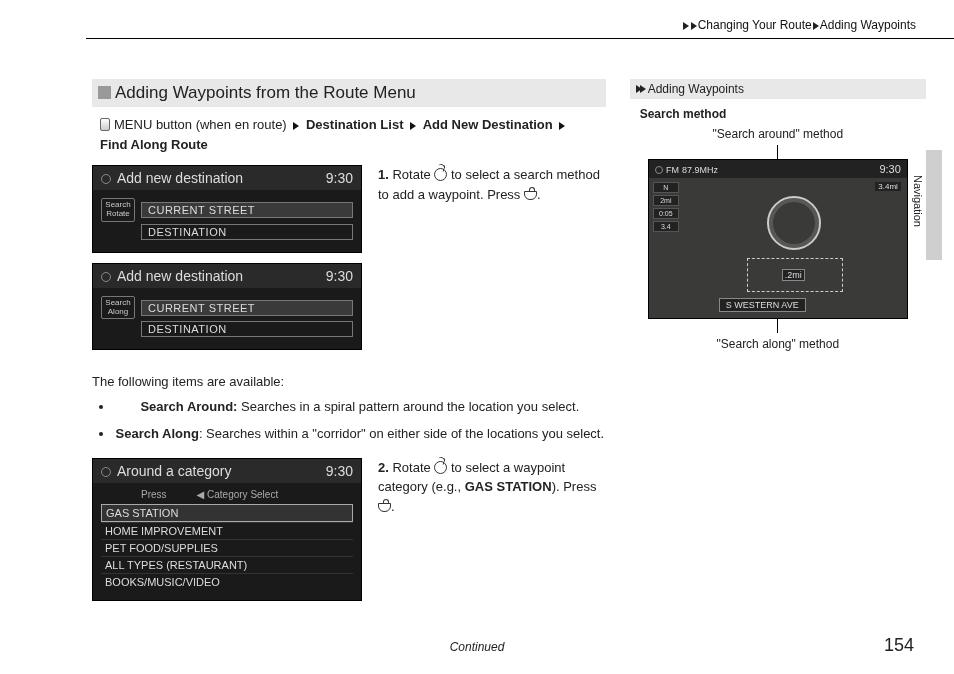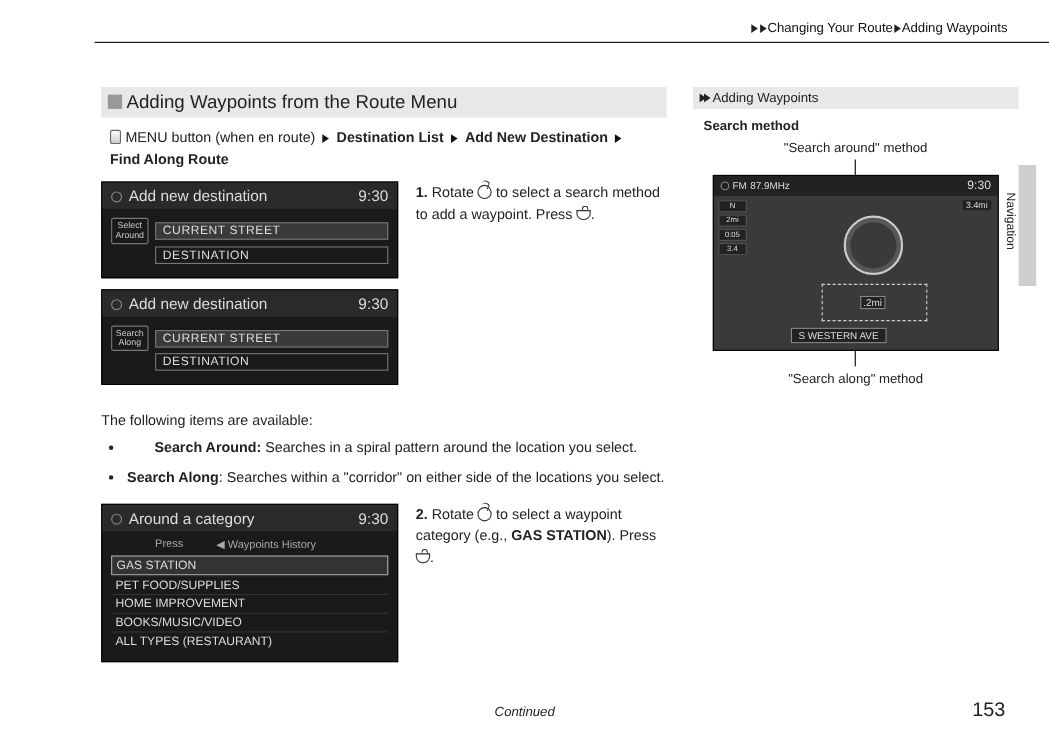--- a/index.html
+++ b/index.html
@@ -106,21 +106,21 @@
 
       <div class="steprow">
         <div>
           <div class="shot">
             <div class="bar">
                 <span><span class="knob"></span><span>Add new destination</span></span>
                 <span>9:30</span>
               </div>
             <div class="body">
               <div class="row">
-                  <span class="btn">Select Around</span>
+                  <span class="btn">Search Rotate</span>
                   <span class="box hl">CURRENT STREET</span>
                 </div>
               <div class="row">
                   <span style="width:40px"></span>
                   <span class="box">DESTINATION</span>
                 </div>
             </div>
           </div>
           <div class="shot">
             <div class="bar">
@@ -153,28 +153,28 @@
 
       <div class="steprow" style="margin-top:14px;">
         <div class="shot cat" style="width:270px;">
           <div class="bar">
               <span><span class="knob"></span><span>Around a category</span></span>
               <span>9:30</span>
             </div>
           <div class="body">
             <div class="tabs">
                 <span>Press</span>
-                <span>◀ <span>Waypoints History</span></span>
+                <span>◀ <span>Category Select</span></span>
               </div>
             <div class="list">
               <div class="sel">GAS STATION</div>
+              <div>HOME IMPROVEMENT</div>
               <div>PET FOOD/SUPPLIES</div>
-              <div>HOME IMPROVEMENT</div>
+              <div>ALL TYPES (RESTAURANT)</div>
               <div>BOOKS/MUSIC/VIDEO</div>
-              <div>ALL TYPES (RESTAURANT)</div>
             </div>
           </div>
         </div>
         <div class="step">
           <span class="b">2.</span>
           <span>Rotate </span><span class="dial"></span><span> to select a waypoint category (e.g., </span><span class="b">GAS STATION</span><span>). Press </span><span class="press"></span><span>.</span>
         </div>
       </div>
     </div>
 
@@ -203,14 +203,14 @@
       </div>
       <div class="leader" style="height:14px;"></div>
       <div class="cap">"Search along" method</div>
     </div>
   </div>
 
   <div class="vtab"></div>
   <div class="vlabel">Navigation</div>
 
   <div class="cont">Continued</div>
-  <div class="footer">153</div>
+  <div class="footer">154</div>
 </div>
 
 </body></html>

